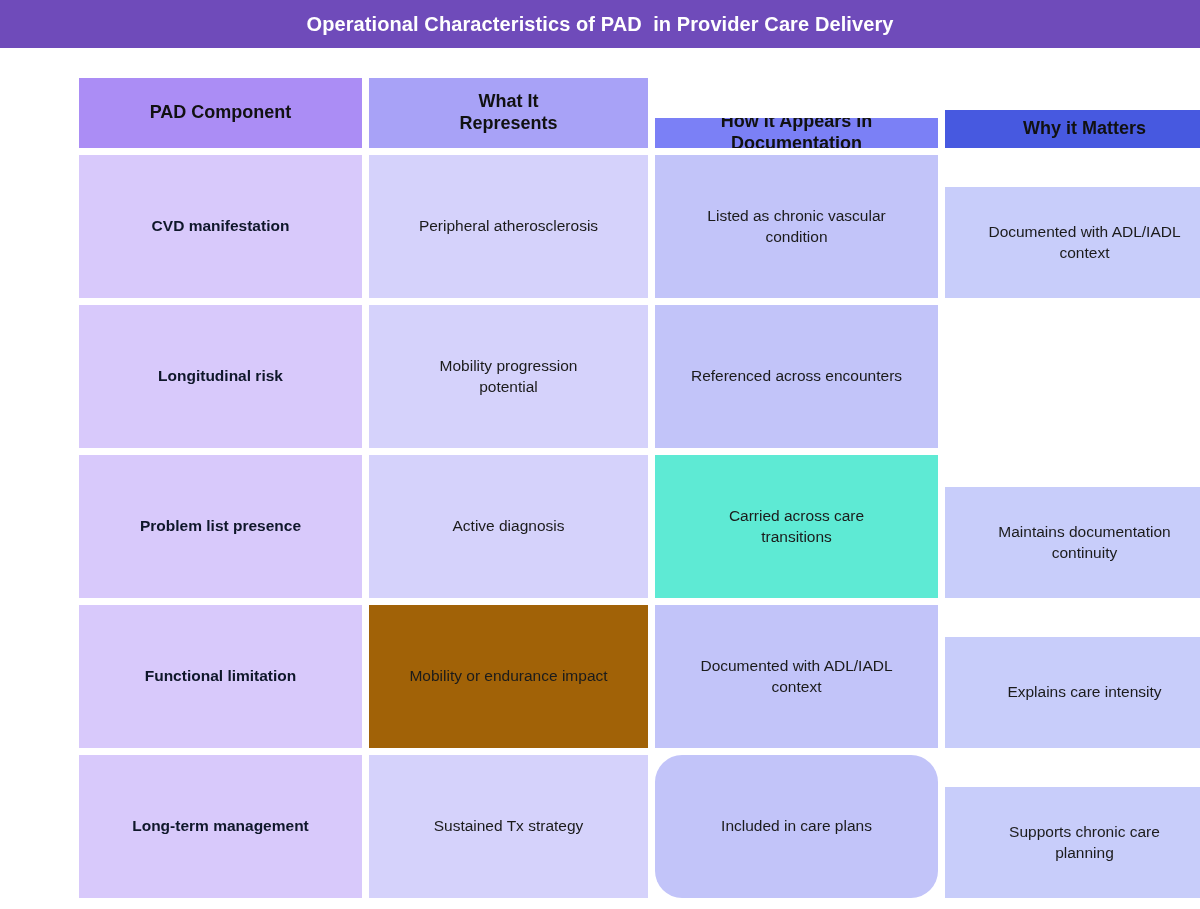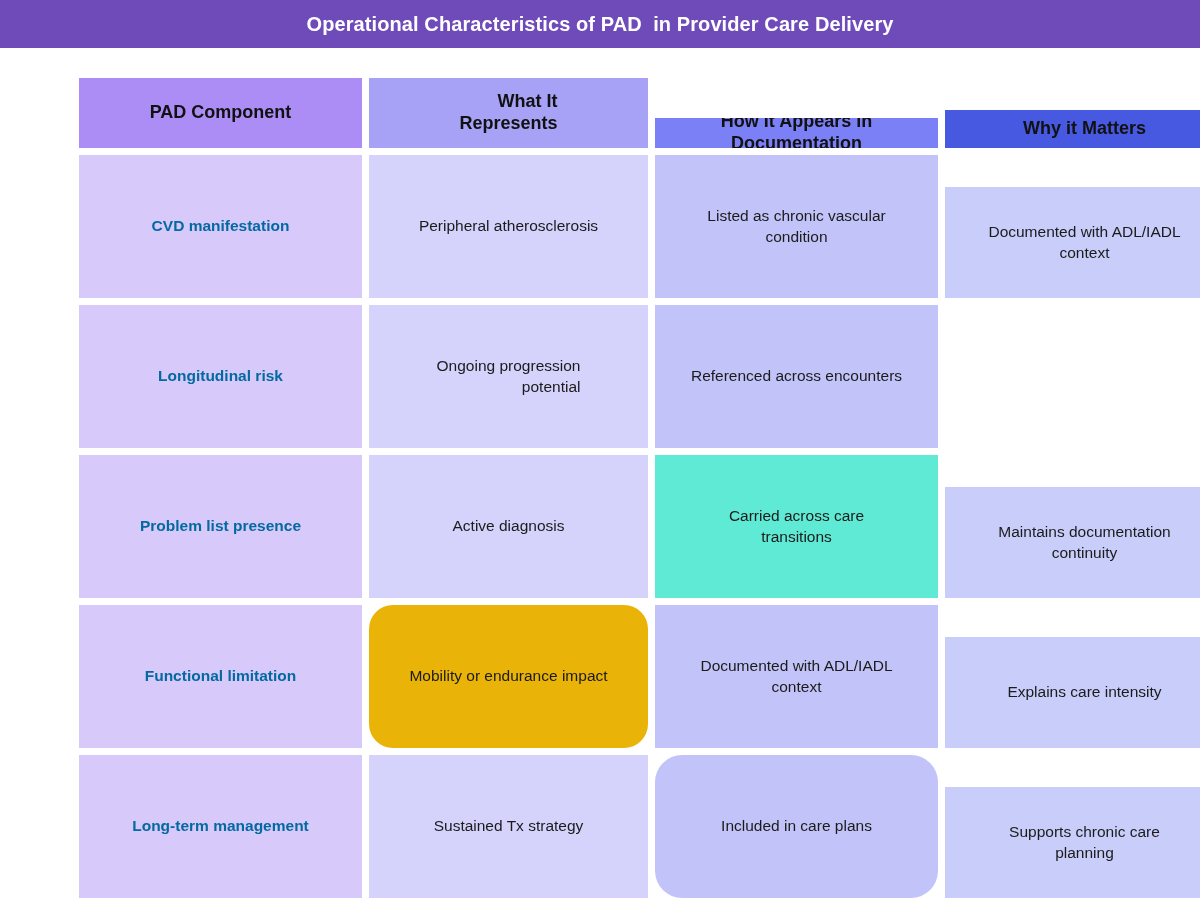--- a/index.html
+++ b/index.html
@@ -75,42 +75,42 @@
     display: flex;
     align-items: center;
     justify-content: center;
     text-align: center;
     padding: 6px 12px;
     overflow: hidden;
   }
 
   
   .c0 { width: 283px; }
-  .c1 { width: 279px; text-align: right; }
+  .c1 { width: 279px; }
   .c2 { width: 283px; }
   .c3 { width: 279px; margin-top: 32px; }
 
   .header-cell {
     font-size: 18px;
     font-weight: bold;
     color: #111111;
     line-height: 1.22;
   }
 
   .body-cell {
     font-size: 15.5px;
     color: #1b1b1b;
     line-height: 1.35;
     font-weight: normal;
   }
 
   .body-cell.first-col {
     font-weight: bold;
     font-size: 15.5px;
-    color: #0369a1;
+    color: #0f172a;
   }
 
   .cell-text {
     display: block;
     white-space: pre-line;
   }
 </style>
 </head>
 <body>
 
@@ -154,21 +154,21 @@
         <span class="cell-text">Documented with ADL/IADL
 context</span>
       </div>
     </div>
 
     <div class="grid-row body-row">
       <div class="cell body-cell first-col c0" style="background: rgb(216, 201, 251);">
         <span class="cell-text">Longitudinal risk</span>
       </div>
       <div class="cell body-cell c1" style="background: rgb(213, 210, 251);">
-        <span class="cell-text">Ongoing progression
+        <span class="cell-text">Mobility progression
 potential</span>
       </div>
       <div class="cell body-cell c2" style="background: rgb(194, 196, 249);">
         <span class="cell-text">Referenced across encounters</span>
       </div>
     </div>
 
     <div class="grid-row body-row">
       <div class="cell body-cell first-col c0" style="background: rgb(216, 201, 251);">
         <span class="cell-text">Problem list presence</span>
@@ -183,21 +183,21 @@
       <div class="cell body-cell c3" style="background: rgb(200, 205, 250);">
         <span class="cell-text">Maintains documentation
 continuity</span>
       </div>
     </div>
 
     <div class="grid-row body-row">
       <div class="cell body-cell first-col c0" style="background: rgb(216, 201, 251);">
         <span class="cell-text">Functional limitation</span>
       </div>
-      <div class="cell body-cell c1" style="background: #eab308; border-radius: 24px;">
+      <div class="cell body-cell c1" style="background: #a16207;">
         <span class="cell-text">Mobility or endurance impact</span>
       </div>
       <div class="cell body-cell c2" style="background: rgb(194, 196, 249);">
         <span class="cell-text">Documented with ADL/IADL
 context</span>
       </div>
       <div class="cell body-cell c3" style="background: rgb(200, 205, 250);">
         <span class="cell-text">Explains care intensity</span>
       </div>
     </div>

